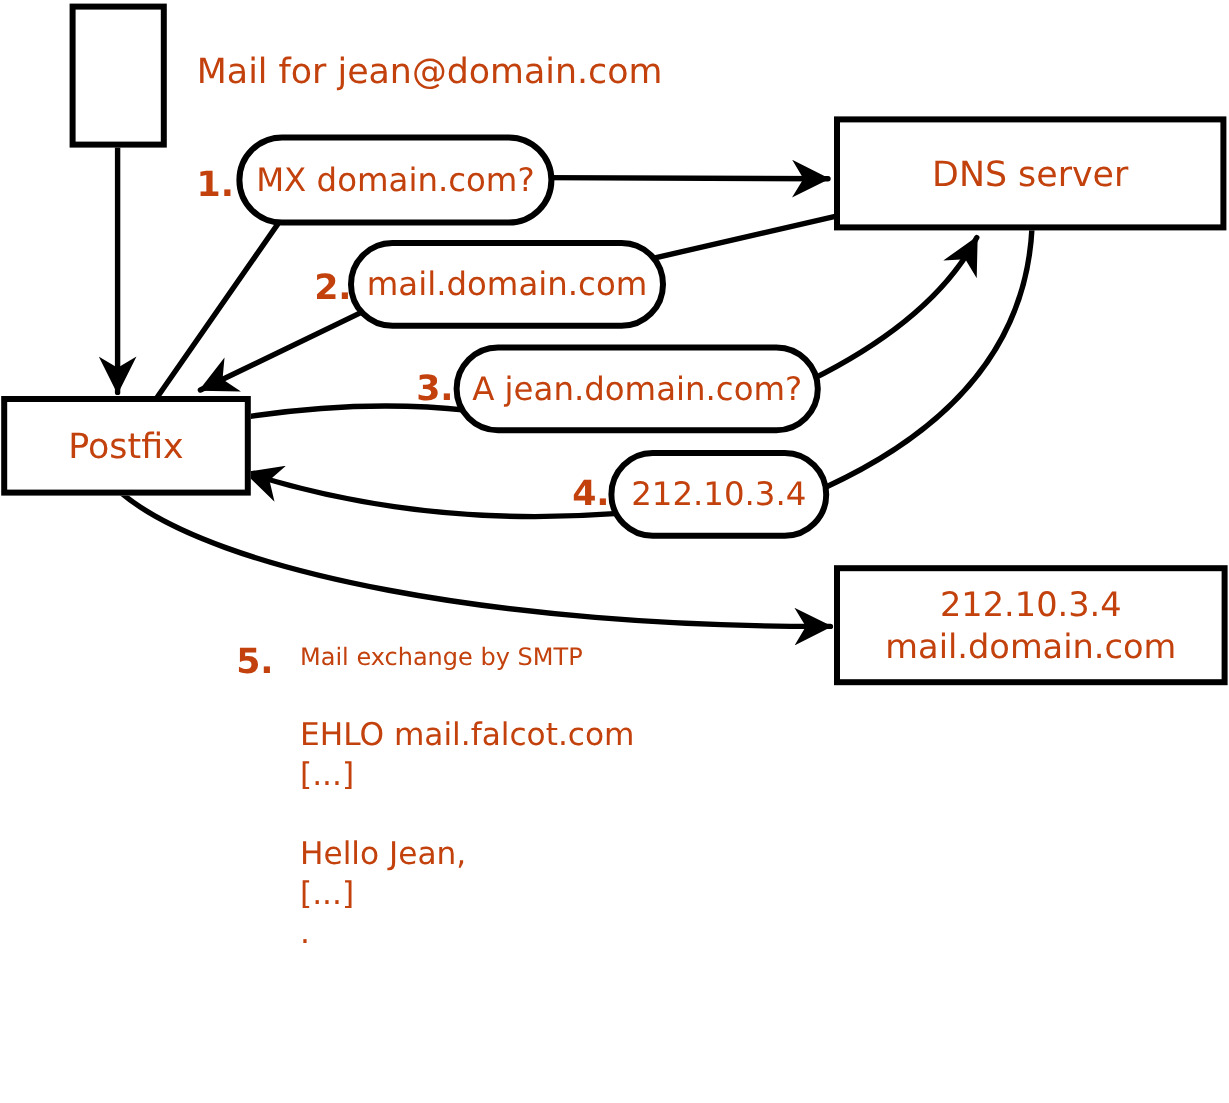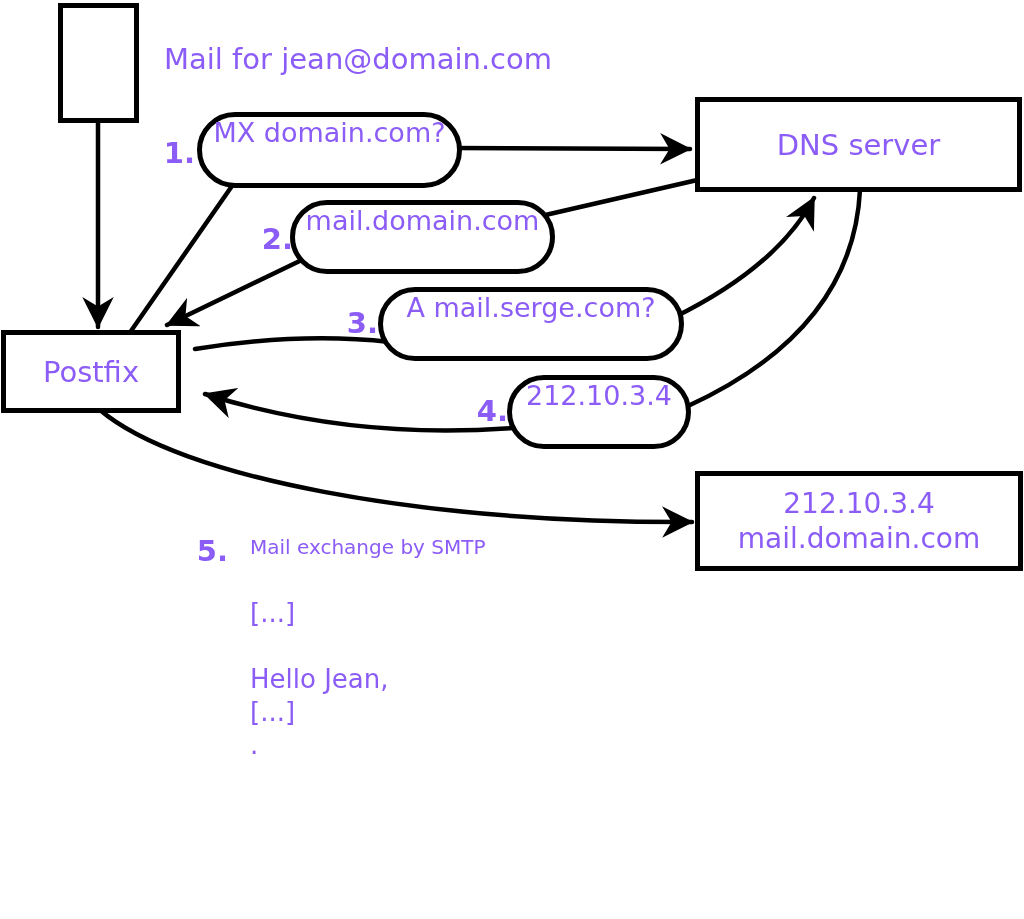--- a/index.html
+++ b/index.html
@@ -1,30 +1,30 @@
 <!DOCTYPE html>
 <html><head>
 <meta charset="utf-8">
 <style>
   html,body { margin:0; padding:0; background:#ffffff; }
   #canvas {
     position:relative; width:1024px; height:919px; overflow:hidden;
-    background:#ffffff; color:#8b5cf6;
+    background:#ffffff; color:#c2410c;
     font-family:"DejaVu Sans","Liberation Sans",sans-serif;
   }
   #arrows { position:absolute; left:0; top:0; width:1024px; height:919px; }
   .box {
     position:absolute; box-sizing:border-box; background:#fff;
     border:5px solid #000; display:flex; align-items:center; justify-content:center;
     font-size:29px; 
   }
   .pill {
     position:absolute; box-sizing:border-box; background:#fff;
     border:5px solid #000; border-radius:40px;
-    display:flex; justify-content:center;
+    display:flex; align-items:center; justify-content:center;
     font-size:27px; white-space:nowrap;
   }
   .num {
     position:absolute; font-weight:bold; font-size:29px;
     width:56px; text-align:right; white-space:nowrap;
   }
   .freetext { position:absolute; font-size:29px; white-space:nowrap; }
   .smtp-block { position:absolute; left:250px; top:597px; font-size:26px; }
   .smtp-line { height:33px; line-height:33px; white-space:pre; }
   .two-line { flex-direction:column; line-height:35px; font-size:28px; }
@@ -51,21 +51,21 @@
       <path d="M860,190 Q853,330 688,406"></path>
       <path d="M512,428 Q350,440 205,394" marker-end="url(#ah)"></path>
       <path d="M100,410 C180,478 420,523 692,522" marker-end="url(#ah)"></path>
     </g>
   </svg>
 
   <div class="box" style="left:58px;top:3px;width:81px;height:120px;"></div>
 
   <div class="freetext" style="left:164px;top:42px;">Mail for jean@domain.com</div>
 
-  <div class="box" style="left:1px;top:330px;width:180px;height:83px;">
+  <div class="box" style="left:1px;top:330px;width:208px;height:83px;">
     <span>Postfix</span>
   </div>
 
   <div class="box" style="left:695px;top:97px;width:327px;height:95px;">
     <span>DNS server</span>
   </div>
 
   <div class="box two-line" style="left:695px;top:471px;width:328px;height:100px;">
     <span>212.10.3.4</span>
     <span>mail.domain.com</span>
@@ -76,32 +76,33 @@
     <span>MX domain.com?</span>
   </div>
 
   <div class="num" style="left:237px;top:222px;">2.</div>
   <div class="pill" style="left:290px;top:200px;width:265px;height:74px;">
     <span>mail.domain.com</span>
   </div>
 
   <div class="num" style="left:322px;top:306px;">3.</div>
   <div class="pill" style="left:378px;top:287px;width:306px;height:74px;">
-    <span>A mail.serge.com?</span>
+    <span>A jean.domain.com?</span>
   </div>
 
   <div class="num" style="left:452px;top:394px;">4.</div>
   <div class="pill" style="left:507px;top:375px;width:184px;height:74px;">
     <span>212.10.3.4</span>
   </div>
 
   <div class="num" style="left:172px;top:534px;">5.</div>
   <div class="freetext" style="left:250px;top:535px;font-size:20px;">Mail exchange by SMTP</div>
 
   <div class="smtp-block">
+    <div class="smtp-line">EHLO mail.falcot.com</div>
     <div class="smtp-line">[...]</div>
     <div class="smtp-line"></div>
     <div class="smtp-line">Hello Jean,</div>
     <div class="smtp-line">[...]</div>
     <div class="smtp-line">.</div>
   </div>
 
 </div>
 
 </body></html>

